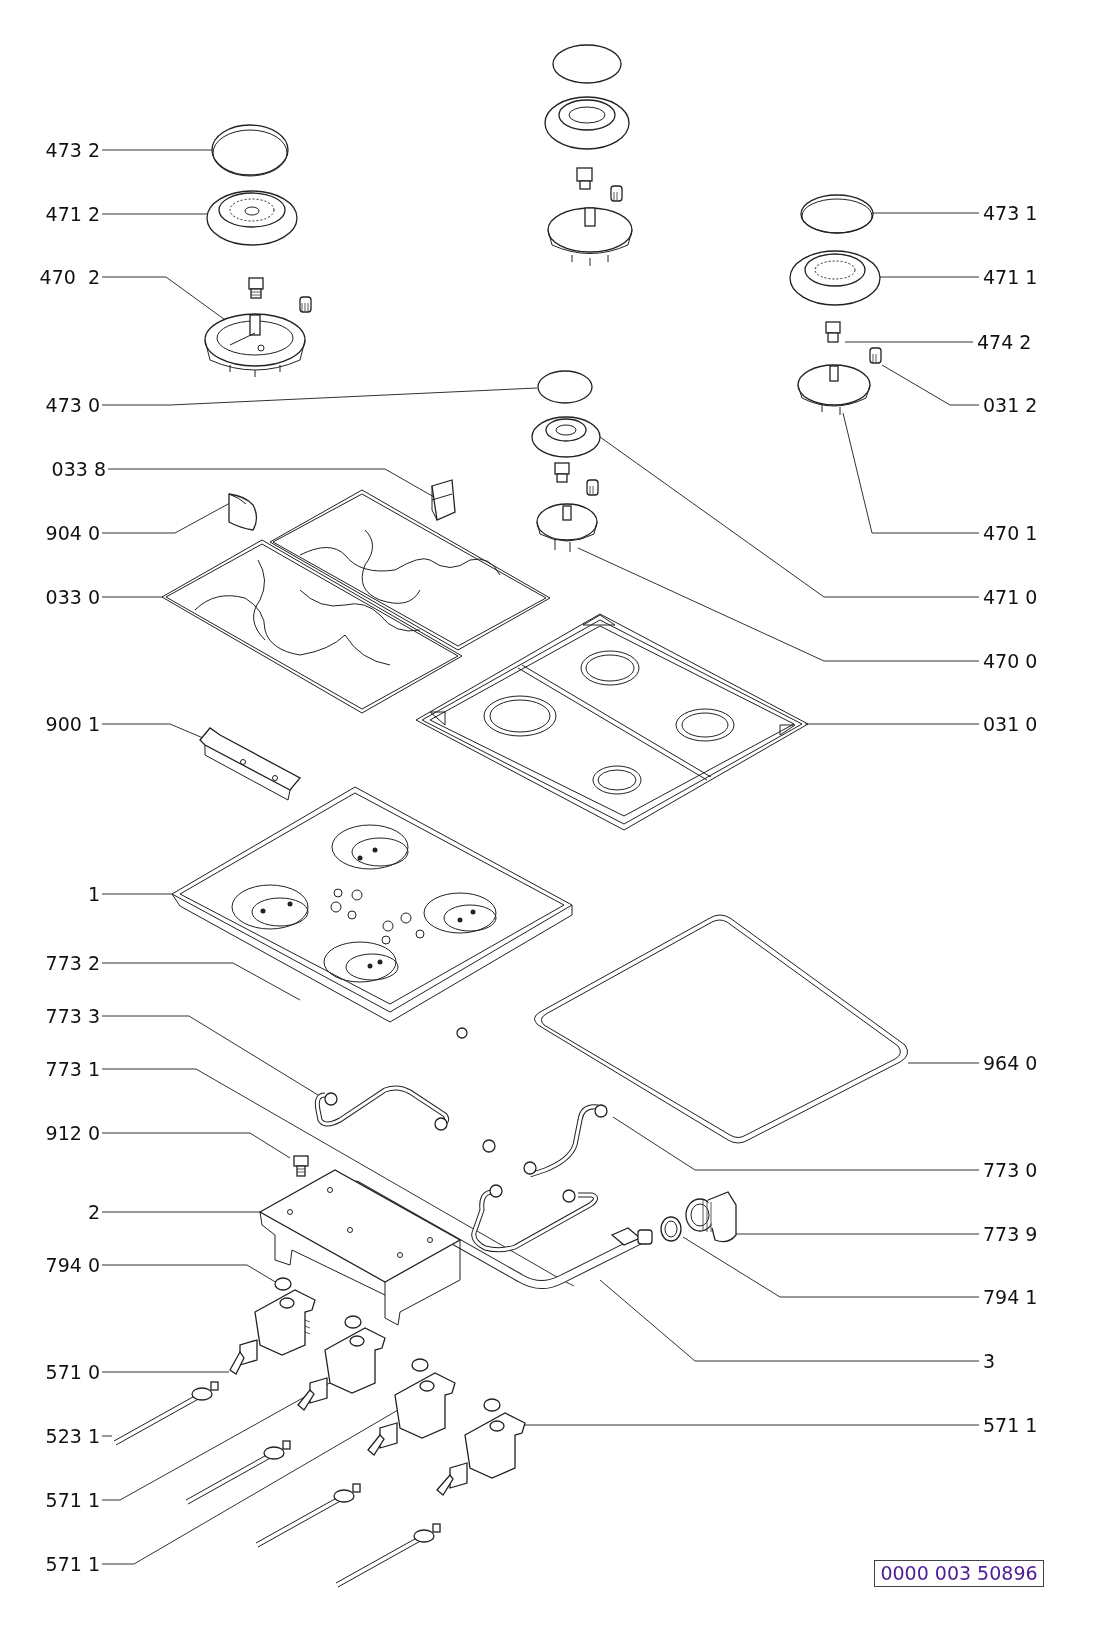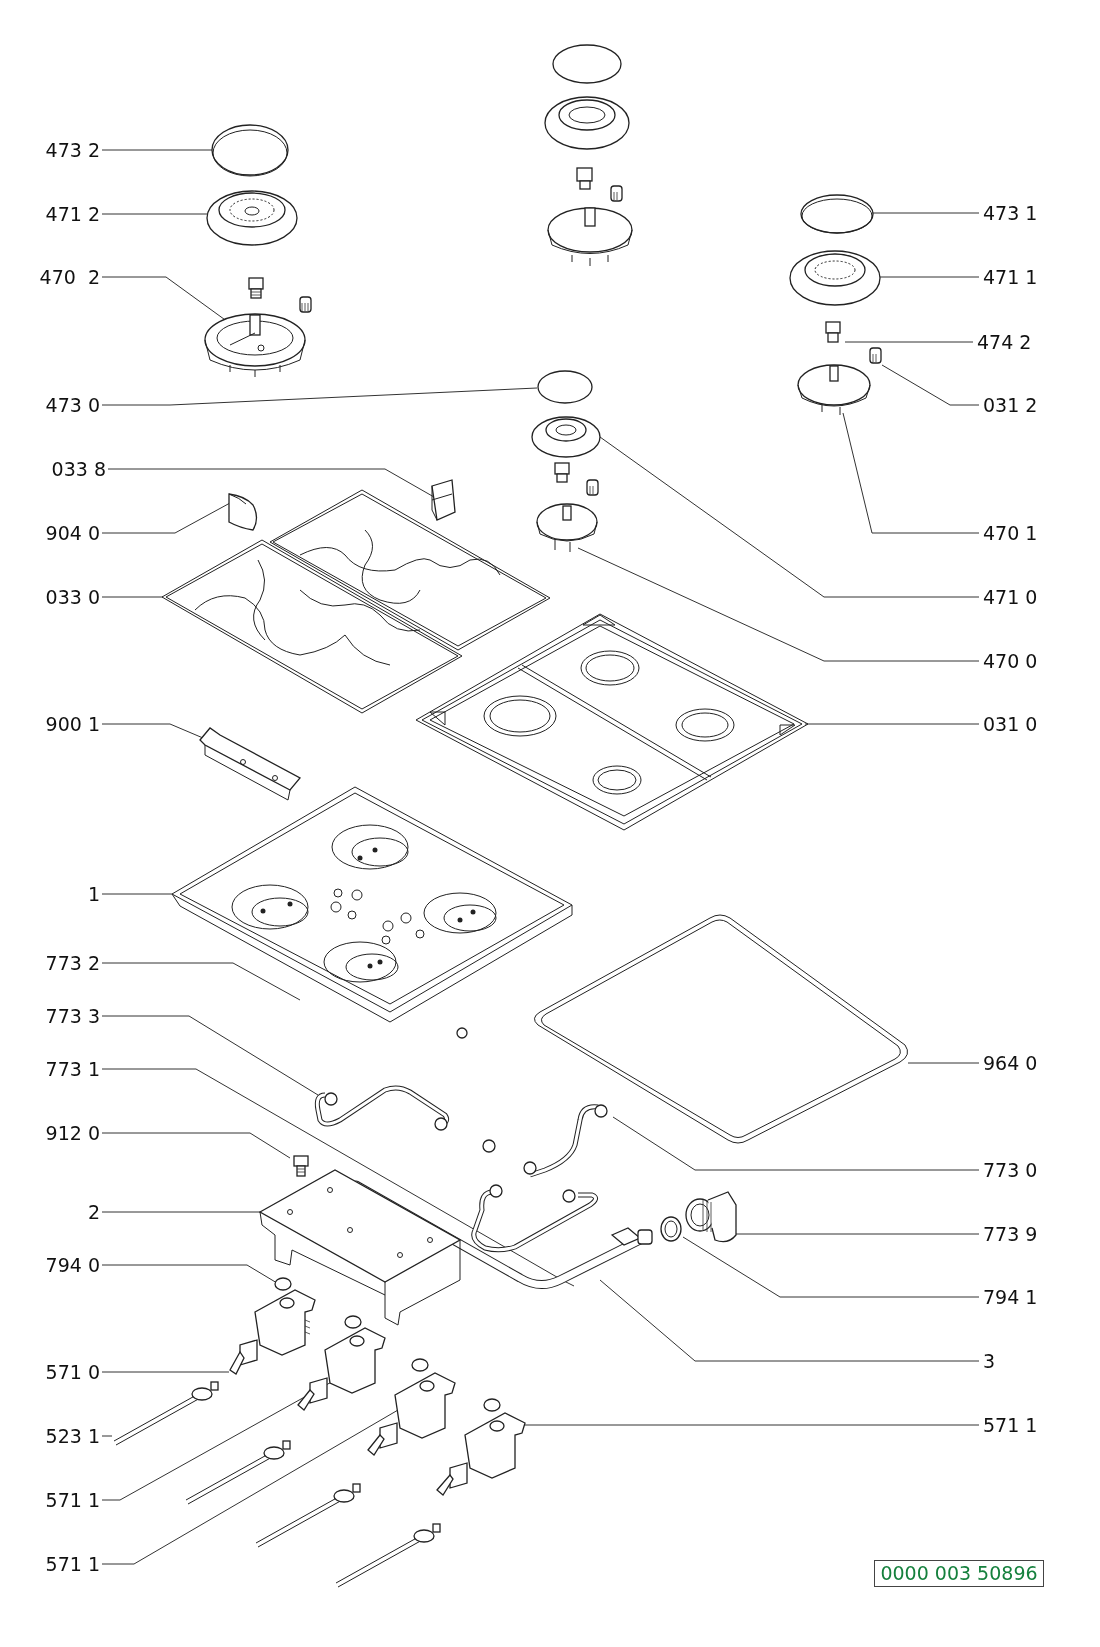--- a/index.html
+++ b/index.html
@@ -8,21 +8,21 @@
   #diagram { position: absolute; left: 0; top: 0; width: 1100px; height: 1647px; }
   .lbl { font-family: "DejaVu Sans", sans-serif; font-size: 19px; fill: #111; }
   .lead { stroke: #333; stroke-width: 1; fill: none; }
   .part { stroke: #222; stroke-width: 1.3; fill: #fff; }
   .part2 { stroke: #222; stroke-width: 1; fill: none; }
   .thin { stroke: #333; stroke-width: 0.8; fill: none; }
   .dark { fill: #222; stroke: none; }
   .ref-box { position: absolute; left: 874px; top: 1560px; width: 170px; height: 27px;
              border: 1px solid #444; background: #fff; box-sizing: border-box;
              font-family: "DejaVu Sans", sans-serif; font-size: 19px; line-height: 25px;
-             text-align: center; color: #15803d; }
+             text-align: center; color: #4c1d95; }
 </style>
 </head>
 <body>
 
 <svg id="diagram" viewBox="0 0 1100 1647" xmlns="http://www.w3.org/2000/svg">
 
   <g>
 
     <path class="lead" d="M102 150 L212 150"></path>
     <path class="lead" d="M102 214 L208 214"></path>

